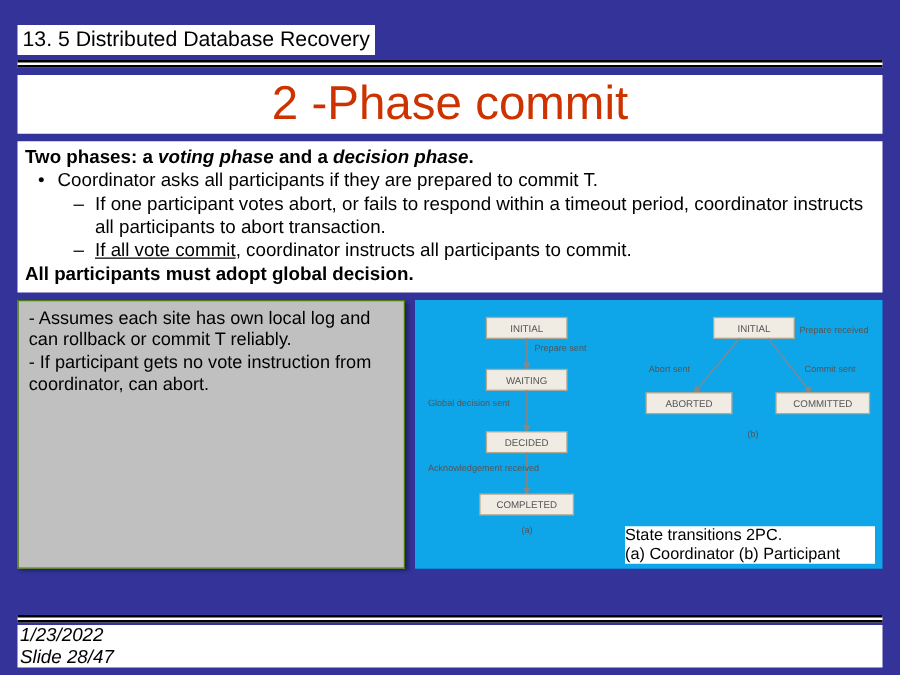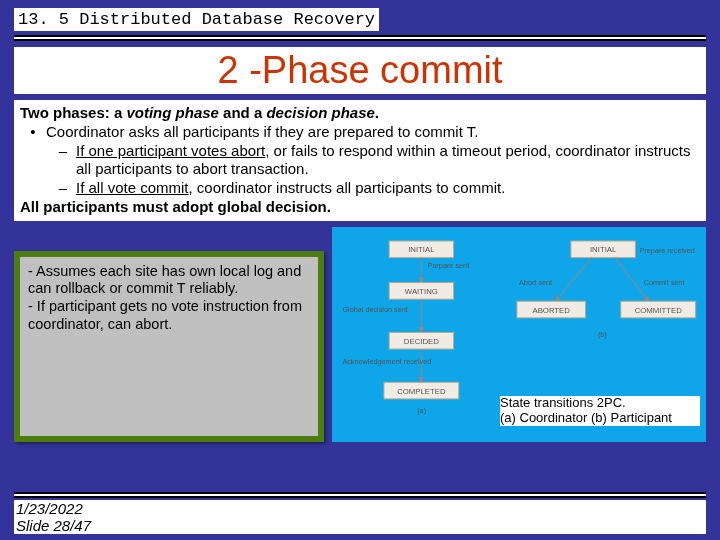--- a/index.html
+++ b/index.html
@@ -10,22 +10,21 @@
     font-family: Verdana, Geneva, sans-serif;
     position: relative;
     overflow: hidden;
   }
   .slide {
     width: 720px;
     height: 540px;
     position: relative;
   }
   .header-area {
-    padding: 8px 14px 0 14px;
-    font-family: Liberation Mono, monospace;
+    padding: 20px 14px 0 14px;
   }
   .section-title {
     background: #fff;
     color: #000;
     font-size: 17px;
     padding: 2px 4px;
     display: inline-block;
     margin-bottom: 4px;
   }
   .hr-dbl {
@@ -58,28 +57,27 @@
   .bullet-mark { width: 26px; flex-shrink:0; text-align:center;}
   .sub-row { display:flex; padding-left: 30px;}
   .sub-mark { width: 26px; flex-shrink:0; text-align:center;}
   .lower-area {
     display: flex;
     margin: 6px 14px 0 14px;
     gap: 8px;
   }
   .note-box {
     background: #c0c0c0;
-    border: 6px solid #4d7c0f;
+    border: 1px solid #4d7c0f;
     box-shadow: 2px 2px 3px rgba(0,0,0,0.4);
     font-size: 14.5px;
     padding: 6px 8px;
     width: 310px;
     line-height: 1.22;
     color: #000;
-    margin-top: 24px;
   }
   .diagram-wrap {
     flex: 1;
     background: #0ea5e9;
     position: relative;
     height: 215px;
   }
   .diagram-svg { width: 100%; height: 100%; }
   .dbox {
     fill: #f0ece4;
@@ -94,21 +92,21 @@
   }
   .ltxt {
     font-family: Verdana, sans-serif;
     font-size: 7px;
     fill: #555;
   }
   .arrow { stroke:#888; stroke-width:1; fill:none; marker-end:url(#ah);}
   .caption {
     position: absolute;
     right: 6px;
-    bottom: 16px;
+    bottom: 4px;
     font-size: 13px;
     color: #000;
     background: #fff;
     line-height: 1.15;
     text-align: left;
     width: 200px;
   }
   .footer {
     position: absolute;
     left: 0; right: 0; bottom: 6px;
@@ -146,21 +144,21 @@
   <div class="body-text">
     <div>
       <b>Two phases: a </b><b><i>voting phase</i></b><b> and a </b><b><i>decision phase</i></b><b>.</b>
     </div>
     <div class="bullet-row">
       <div class="bullet-mark">•</div>
       <div>Coordinator asks all participants if they are prepared to commit T.</div>
     </div>
     <div class="sub-row">
       <div class="sub-mark">–</div>
-      <div><span style="text-decoration:underline">If one participant votes abort</span><span>, or fails to respond within a timeout period, coordinator instructs all participants to abort transaction.</span></div>
+      <div><span style="">If one participant votes abort</span><span>, or fails to respond within a timeout period, coordinator instructs all participants to abort transaction.</span></div>
     </div>
     <div class="sub-row">
       <div class="sub-mark">–</div>
       <div><span style="text-decoration:underline">If all vote commit</span><span>, coordinator instructs all participants to commit.</span></div>
     </div>
     <div><b>All participants must adopt global decision.</b></div>
   </div>
 
   <div class="lower-area">
     <div class="note-box">

